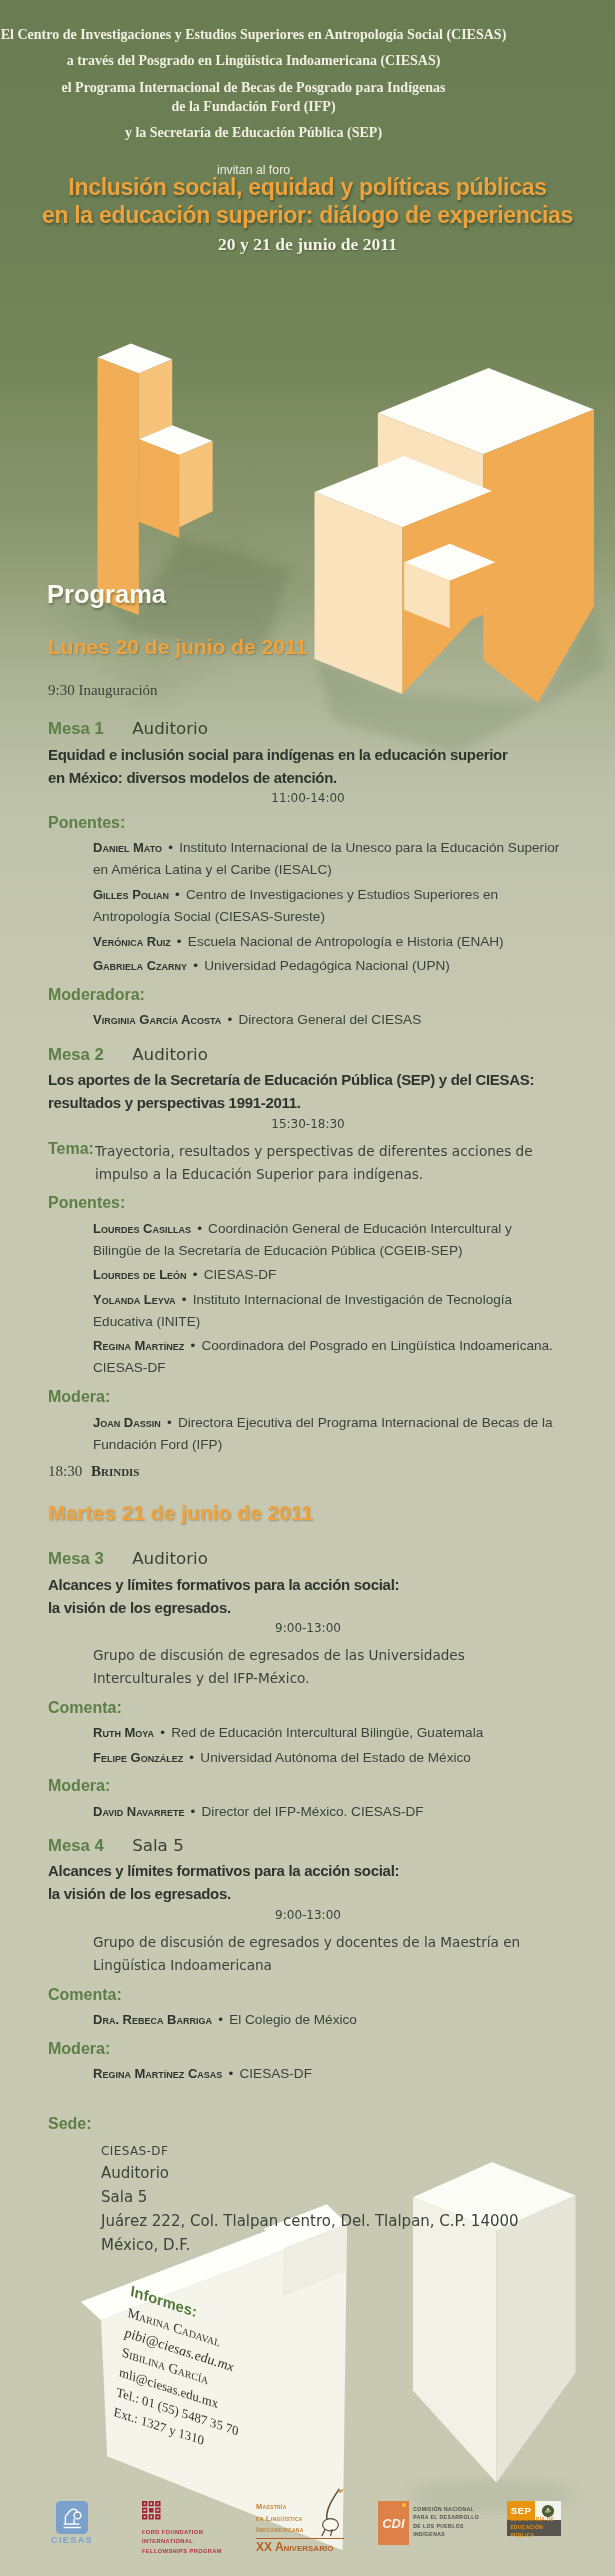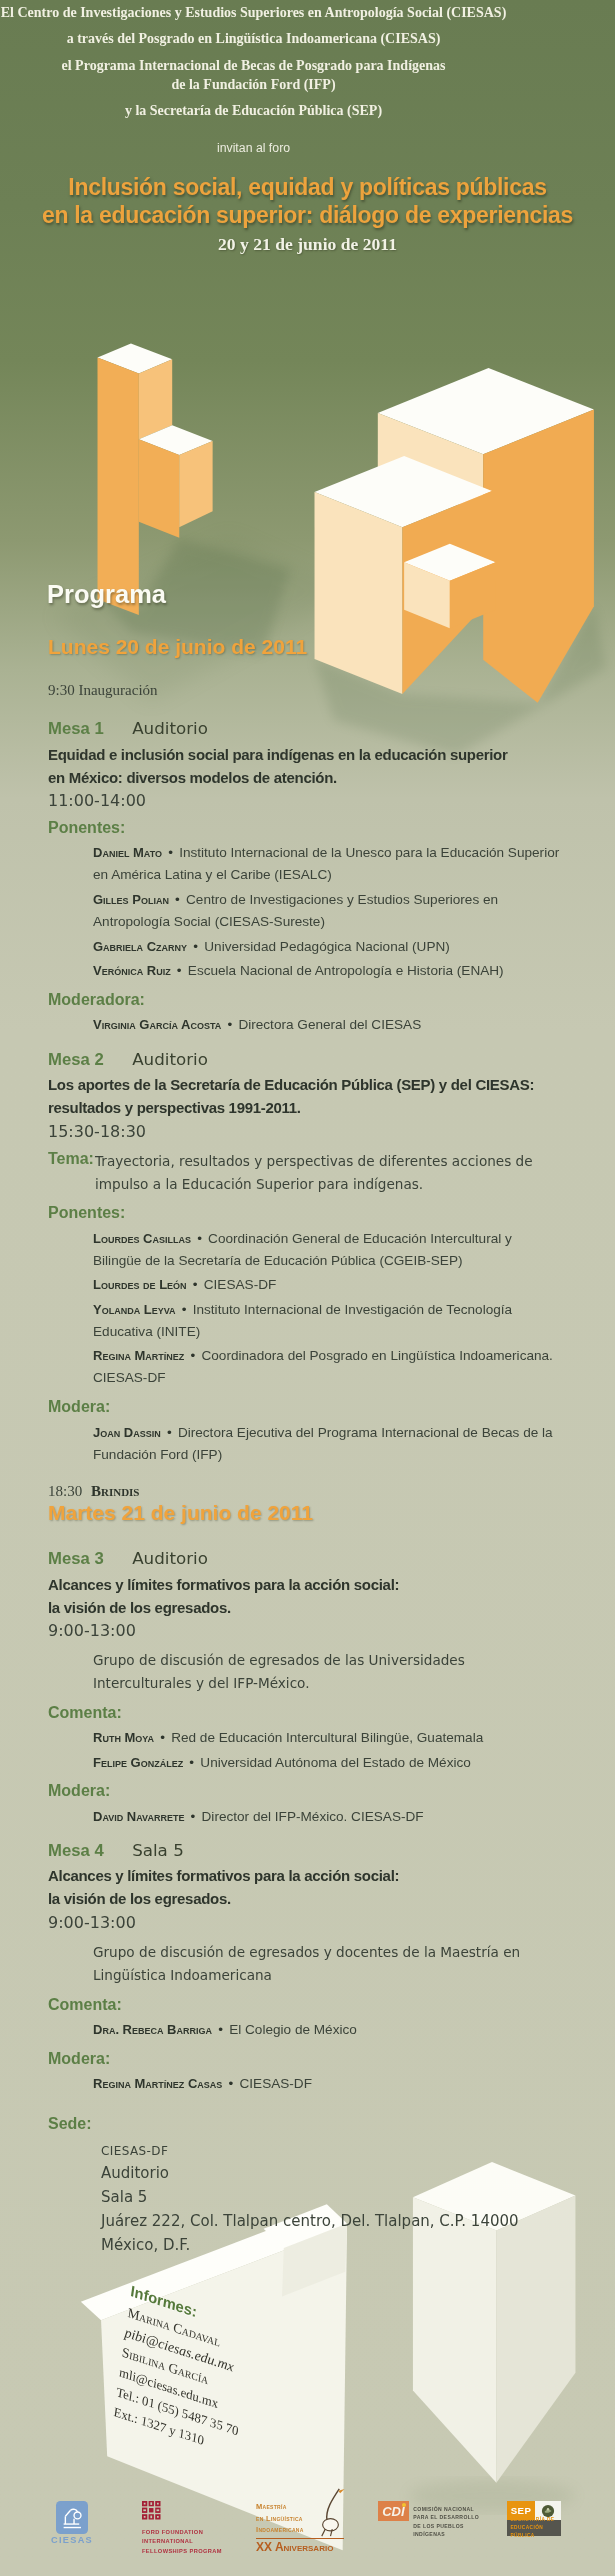--- a/index.html
+++ b/index.html
@@ -1,20 +1,20 @@
 <!DOCTYPE html>
 <html style="font-size:14px"><head>
 <meta charset="utf-8">
 <style>
   html,body{margin:0;padding:0;background:#c6c8b2;}
   #poster{position:relative;width:615px;height:2576px;overflow:hidden;
     background:linear-gradient(180deg,#697c52 0%,#6d8055 8%,#748659 14%,#8d9971 21%,#aab293 26%,#bfc2ab 31%,#c6c8b2 40%,#c7c9b3 100%);
     font-family:"Liberation Sans",sans-serif;}
   
-  .header-top{position:absolute;top:3px;left:0;width:507px;text-align:center;}
+  .header-top{position:absolute;top:25px;left:0;width:507px;text-align:center;}
   .inst-line{font-family:"Liberation Serif",serif;font-weight:700;font-size:14px;line-height:19.3px;color:#f1f0e2;margin:0 0 7px;}
   .inst-line.tight{margin:0;}
   .invite{margin-top:21px;font-size:12.3px;color:#ececdf;}
   .title-block{position:absolute;top:173px;left:0;width:615px;text-align:center;}
   .main-title{font-weight:700;font-size:23px;line-height:28px;color:#eda33d;letter-spacing:-0.3px;
     text-shadow:0.9px 1.8px 2.6px rgba(40,45,25,.55);margin:0;}
   .date-line{margin-top:5.3px;font-family:"Liberation Serif",serif;font-weight:700;font-size:17.6px;color:#f2f2e6;
     text-shadow:0.9px 0.9px 1.8px rgba(40,45,25,.4);}
   
   .cubes-svg{position:absolute;left:0;pointer-events:none;}
@@ -26,30 +26,30 @@
   .day{position:absolute;left:48px;width:520px;}
   #day1{top:635px;}
   #day2{top:1501px;}
   .day-title{font-weight:700;font-size:21px;color:#f0a33c;text-shadow:0.9px 0.9px 1.8px rgba(40,45,25,.3);margin:0 0 23px;}
   .plain{font-family:Liberation Serif, serif;font-size:15px;color:#3b4339;}
   .opening{margin:0 0 19.3px;}
   .mesa-head{margin:12.3px 0 3.5px;}
   .mesa-label{font-weight:700;font-size:16.7px;color:#5c7f46;margin-right:24.6px;}
   .mesa-room{font-family:"DejaVu Sans",sans-serif;font-size:16.7px;color:#39412f;}
   .mesa-title{font-weight:700;font-size:15px;line-height:23px;color:#2e352c;letter-spacing:-0.3px;}
-  .mesa-time{font-family:"DejaVu Sans",sans-serif;font-size:16px;color:#3b4339;margin:2.6px 0 8.8px;}
+  .mesa-time{font-family:"DejaVu Sans",sans-serif;font-size:12px;color:#3b4339;margin:2.6px 0 8.8px;text-align:center;}
   .sec-label{font-weight:700;font-size:16px;color:#5c7f46;margin:8.8px 0 5.3px;}
   .speaker{margin:0 0 2.6px 45px;width:469px;font-family:Liberation Sans, sans-serif;font-size:13.6px;line-height:22px;color:#3b4339;}
   .spk-name{font-weight:700;font-variant:small-caps;font-size:13px;color:#2e352c;}
   .bullet{margin:0 6.2px;color:#2e352c;}
   .tema-row{display:flex;margin:8.8px 0 1.8px;}
   .tema-label{flex:0 0 47px;font-weight:700;font-size:16px;color:#5c7f46;}
   .tema-text{width:444px;font-family:"DejaVu Sans",sans-serif;font-size:13.6px;line-height:23px;color:#3b4339;margin:0;}
   .desc{margin:7px 0 1.8px 45px;width:457px;font-family:"DejaVu Sans",sans-serif;font-size:13.6px;line-height:23px;color:#3b4339;}
-  .brindis-row{margin-top:17px;}
+  .brindis-row{margin-top:7px;}
   .brindis{font-weight:700;font-variant:small-caps;color:#2e352c;margin-left:8.8px;}
   
   #sede{position:absolute;top:2106px;left:48px;width:492px;}
   .sede-lines{margin:8.8px 0 0 53px;}
   .sede-line{font-family:"DejaVu Sans",sans-serif;font-size:15px;line-height:24px;color:#3b4339;}
   .sede-line.small{font-size:12px;letter-spacing:0.4px;line-height:19.3px;}
   
   #informes{position:absolute;top:2282px;left:132px;width:220px;
     transform:rotate(8deg) skewY(10deg);transform-origin:0 0;}
   .inf-label{font-weight:700;font-size:15px;color:#55793b;margin-bottom:3.5px;text-shadow:0 0.9px 0 rgba(255,255,255,.6);}
@@ -63,21 +63,21 @@
   .ciesas-box{width:32px;height:33px;margin:0 auto;background:#7ba0cc;border-radius:4.4px;display:flex;align-items:center;justify-content:center;}
   .ciesas-label{margin-top:0.9px;font-weight:700;font-size:9.2px;letter-spacing:1.3px;color:#7ba0cc;}
   #logo-ford{left:142px;width:105px;}
   .logo-caption{font-weight:700;font-size:5.7px;line-height:1.7;letter-spacing:0.4px;white-space:pre-line;}
   .ford-caption{color:#b03040;margin-top:5.3px;}
   #logo-mli{left:256px;width:88px;}
   .mli-lines{font-weight:700;font-size:7.5px;line-height:1.55;color:#c8832f;font-variant:small-caps;letter-spacing:0.3px;white-space:pre-line;}
   .mli-anniv{font-weight:700;font-size:12px;color:#b65e1f;font-variant:small-caps;border-top:0.9px solid #b65e1f;margin-top:1.8px;padding-top:1px;}
   .mli-bird{position:absolute;right:-3.5px;top:-14px;}
   #logo-cdi{left:378px;width:114px;display:flex;}
-  .cdi-box{position:relative;width:33px;height:20px;background:#dd8148;display:flex;align-items:center;justify-content:center;}
+  .cdi-box{position:relative;width:33px;height:44px;background:#dd8148;display:flex;align-items:center;justify-content:center;}
   .cdi-text{font-weight:700;font-style:italic;font-size:13px;color:#f6f2e8;}
   .cdi-dot{position:absolute;top:1.8px;right:2.6px;width:4.4px;height:4.4px;border-radius:50%;background:#f2c230;}
   .cdi-caption{color:#4f4f45;font-size:5.1px;margin:3.5px 0 0 4.4px;}
   #logo-sep{left:507px;width:54px;}
   .sep-top{display:flex;height:19.3px;}
   .sep-orange{width:28px;background:#e8940f;display:flex;align-items:center;justify-content:center;}
   .sep-text{font-weight:700;font-size:9.7px;color:#fff;letter-spacing:0.4px;}
   .sep-white{width:26px;background:#f4f4ee;display:flex;align-items:center;justify-content:center;}
   .sep-bottom{height:16px;background:#55554e;display:flex;align-items:center;}
   .sep-caption{color:#e8940f;font-size:4.8px;padding-left:3.5px;}
@@ -147,22 +147,22 @@
       <span class="mesa-label">Mesa 1</span>
       <span class="mesa-room">Auditorio</span>
     </div>
     <div class="mesa-title">Equidad e inclusión social para indígenas en la educación superior</div>
     <div class="mesa-title">en México: diversos modelos de atención.</div>
     <div class="mesa-time">11:00-14:00</div>
 
     <div class="sec-label">Ponentes:</div>
     <p class="speaker"><span class="spk-name">Daniel Mato</span><span class="bullet">•</span><span class="spk-aff">Instituto Internacional de la Unesco para la Educación Superior en América Latina y el Caribe (IESALC)</span></p>
     <p class="speaker"><span class="spk-name">Gilles Polian</span><span class="bullet">•</span><span class="spk-aff">Centro de Investigaciones y Estudios Superiores en Antropología Social (CIESAS-Sureste)</span></p>
+    <p class="speaker"><span class="spk-name">Verónica Ruiz</span><span class="bullet">•</span><span class="spk-aff">Escuela Nacional de Antropología e Historia (ENAH)</span></p>
     <p class="speaker"><span class="spk-name">Gabriela Czarny</span><span class="bullet">•</span><span class="spk-aff">Universidad Pedagógica Nacional (UPN)</span></p>
-    <p class="speaker"><span class="spk-name">Verónica Ruiz</span><span class="bullet">•</span><span class="spk-aff">Escuela Nacional de Antropología e Historia (ENAH)</span></p>
 
     <div class="sec-label">Moderadora:</div>
     <p class="speaker"><span class="spk-name">Virginia García Acosta</span><span class="bullet">•</span><span class="spk-aff">Directora General del CIESAS</span></p>
 
     <div class="mesa-head">
       <span class="mesa-label">Mesa 2</span>
       <span class="mesa-room">Auditorio</span>
     </div>
     <div class="mesa-title">Los aportes de la Secretaría de Educación Pública (SEP) y del CIESAS:</div>
     <div class="mesa-title">resultados y perspectivas 1991-2011.</div>

